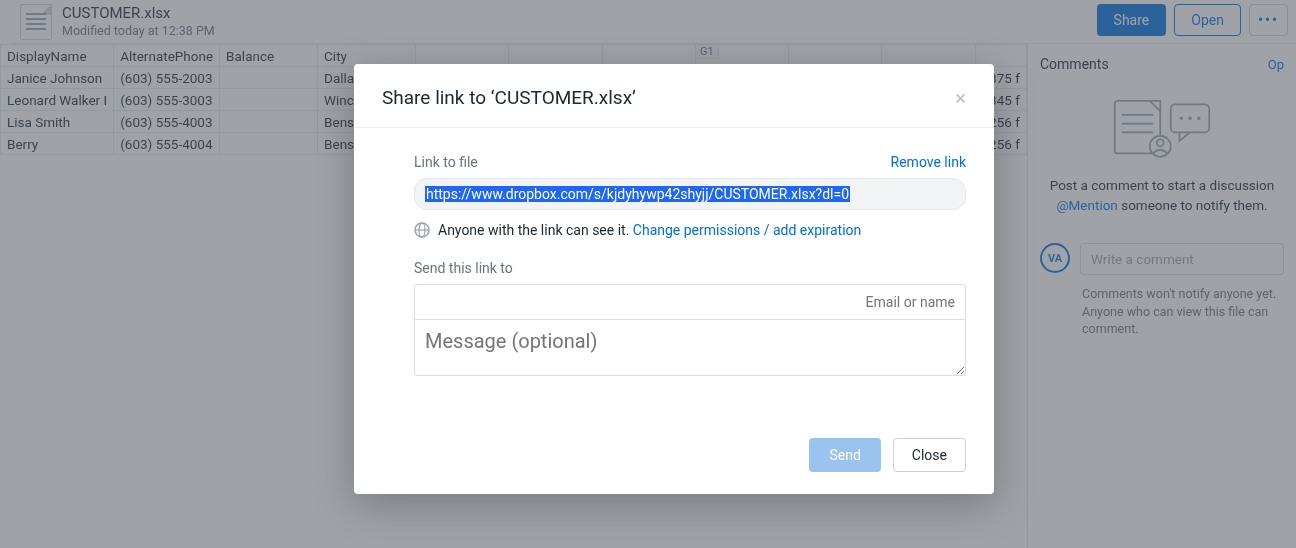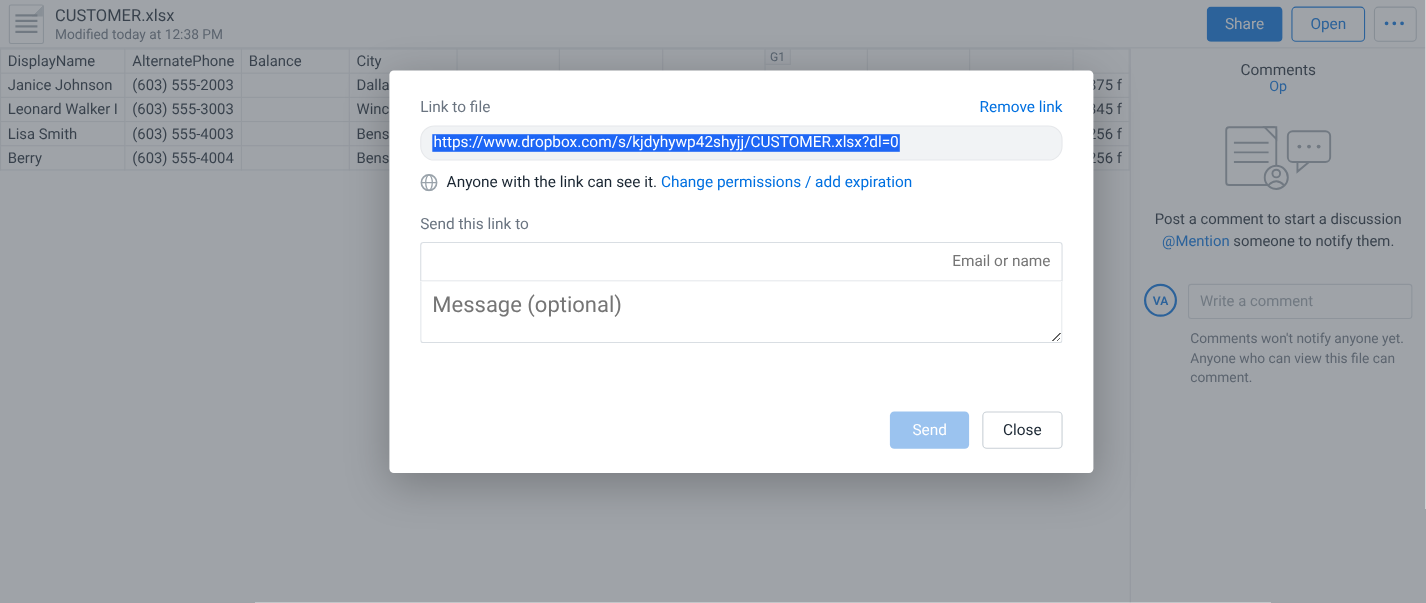--- a/index.html
+++ b/index.html
@@ -1,21 +1,21 @@
 <!DOCTYPE html>
 <html><head>
 <meta charset="utf-8">
 <style>
 * { box-sizing: border-box; margin: 0; padding: 0; font-family: -apple-system, BlinkMacSystemFont, "Segoe UI", Roboto, Helvetica, Arial, sans-serif; }
 html, body { width: 1296px; height: 548px; overflow: hidden; background: #fff; }
 
 .app { position: relative; width: 1296px; height: 548px; }
 
 
-.topbar { display: flex; align-items: center; height: 44px; padding: 4px 8px; border-bottom: 1px solid #e6e8eb; }
+.topbar { display: flex; align-items: flex-start; height: 44px; padding: 4px 8px; border-bottom: 1px solid #e6e8eb; margin-left: 12px; }
 .file-icon { width: 32px; height: 36px; border: 1px solid #cfd4d9; border-radius: 2px; position: relative; margin-right: 10px; background: #fff; }
 .file-icon::before { content: ""; position: absolute; top: 0; right: 0; width: 10px; height: 10px; background: linear-gradient(135deg, transparent 50%, #cfd4d9 50%); }
 .file-icon .bars { position: absolute; left: 5px; top: 8px; width: 20px; }
 .file-icon .bars span { display: block; height: 2px; background: #9aa3ab; margin-bottom: 3px; }
 .file-meta { flex: 1; }
 .file-name { font-size: 15px; color: #1b2733; }
 .file-mod { font-size: 12.5px; color: #6a7480; margin-top: 1px; }
 .top-actions { display: flex; gap: 8px; align-items: center; }
 .btn { border-radius: 4px; font-size: 14px; padding: 7px 16px; cursor: pointer; border: 1px solid transparent; }
 .btn-primary { background: #0070e0; color: #fff; }
@@ -25,41 +25,41 @@
 
 .main { display: flex; height: calc(548px - 44px); }
 .sheet-wrap { flex: 1; position: relative; border-right: 1px solid #e6e8eb; }
 table.sheet { border-collapse: collapse; width: 100%; font-size: 13.5px; color: #1b2733; }
 table.sheet th, table.sheet td { border: 1px solid #e6e8eb; padding: 2px 6px; height: 22px; text-align: left; font-weight: 400; white-space: nowrap; overflow: hidden; }
 table.sheet th { color: #1b2733; background: #fff; }
 .cell-ref { position: absolute; top: 0; left: 695px; font-size: 11px; color: #637282; background:#fafbfc; padding:0 4px; border:1px solid #e6e8eb; }
 
 
 .comments { width: 268px; padding: 12px 12px; color: #1b2733; font-size: 14px; position: relative; }
-.comments-header { display: flex; justify-content: space-between; align-items: center; margin-bottom: 14px; flex-direction: column; }
+.comments-header { display: flex; justify-content: space-between; align-items: center; margin-bottom: 14px; }
 .comments-title { color: #1b2733; }
 .comments-opt { color: #0070e0; font-size: 13px; }
 .comments-illus { display:flex; justify-content:center; margin: 20px 0 14px; }
 .comments-illus svg { width: 110px; height: 70px; }
 .comments-blurb { text-align: center; font-size: 13.5px; color: #1b2733; line-height: 1.45; }
 .comments-blurb .mention { color: #0070e0; }
 .comment-row { display:flex; gap:10px; margin-top: 28px; align-items:flex-start; }
 .avatar { width: 30px; height: 30px; border-radius: 50%; border: 2px solid #0070e0; color:#0070e0; display:flex; align-items:center; justify-content:center; font-size:11px; font-weight:600; }
 .comment-input { flex:1; border:1px solid #d9dee3; border-radius:3px; padding:7px 10px; font-size:13.5px; color:#9aa3ab; }
 .comment-hint { font-size: 12.5px; color:#6a7480; margin-top:10px; line-height:1.4; padding-left:42px; }
 
 
 .scrim { position:absolute; inset:0; background: rgba(80,88,96,0.55); }
 
 
 .modal { position:absolute; left:354px; top:64px; width:640px; background:#fff; border-radius:4px; box-shadow: 0 10px 40px rgba(0,0,0,.25); }
 .modal-header { padding: 22px 28px 18px; border-bottom:1px solid #eceff1; display:flex; justify-content:space-between; align-items:center; }
 .modal-title { font-size: 19px; color:#1b2733; font-weight:400; }
 .modal-close { color:#b8c0c8; font-size:20px; cursor:pointer; line-height:1; }
-.modal-body { padding: 20px 28px 8px; }
+.modal-body { padding: 20px 28px 8px; margin-left: 32px; }
 .row-label { display:flex; justify-content:space-between; align-items:center; margin: 6px 0 8px; }
 .lbl { font-size:14px; color:#6a7480; }
 .link-action { color:#0070e0; font-size:14px; cursor:pointer;padding-left:11px; }
 .link-box { background:#f1f3f5; border:1px solid #e6e8eb; border-radius:13px; padding:7px 10px; font-size:14px; }
 .link-box span.sel { background:#1e66f5; color:#fff; padding:0 1px; }
 .perm-row { display:flex; align-items:flex-end; gap:8px; margin:12px 0 22px; font-size:14px; color:#1b2733; }
 .perm-row .globe { width:16px; height:16px; }
 .perm-row a { color:#0070e0; text-decoration:none; }
 .send-lbl { font-size:14px; color:#6a7480; margin-bottom:8px; }
 .email-input { width:100%; border:1px solid #d9dee3; border-radius:3px; padding:9px 10px; font-size:14px; color:#9aa3ab;text-align:right; }
@@ -213,20 +213,24 @@
         <div class="avatar">VA</div>
         <div class="comment-input">Write a comment</div>
       </div>
       <div class="comment-hint">Comments won't notify anyone yet. Anyone who can view this file can comment.</div>
     </div>
   </div>
 
   <div class="scrim"></div>
 
   <div class="modal">
+    <div class="modal-header">
+      <div class="modal-title">Share link to ‘CUSTOMER.xlsx’</div>
+      <div class="modal-close">×</div>
+    </div>
     <div class="modal-body">
       <div class="row-label">
         <div class="lbl">Link to file</div>
         <div class="link-action">Remove link</div>
       </div>
       <div class="link-box">
         <span class="sel">https://www.dropbox.com/s/kjdyhywp42shyjj/CUSTOMER.xlsx?dl=0</span>
       </div>
       <div class="perm-row">
         <svg class="globe" viewBox="0 0 16 16">

